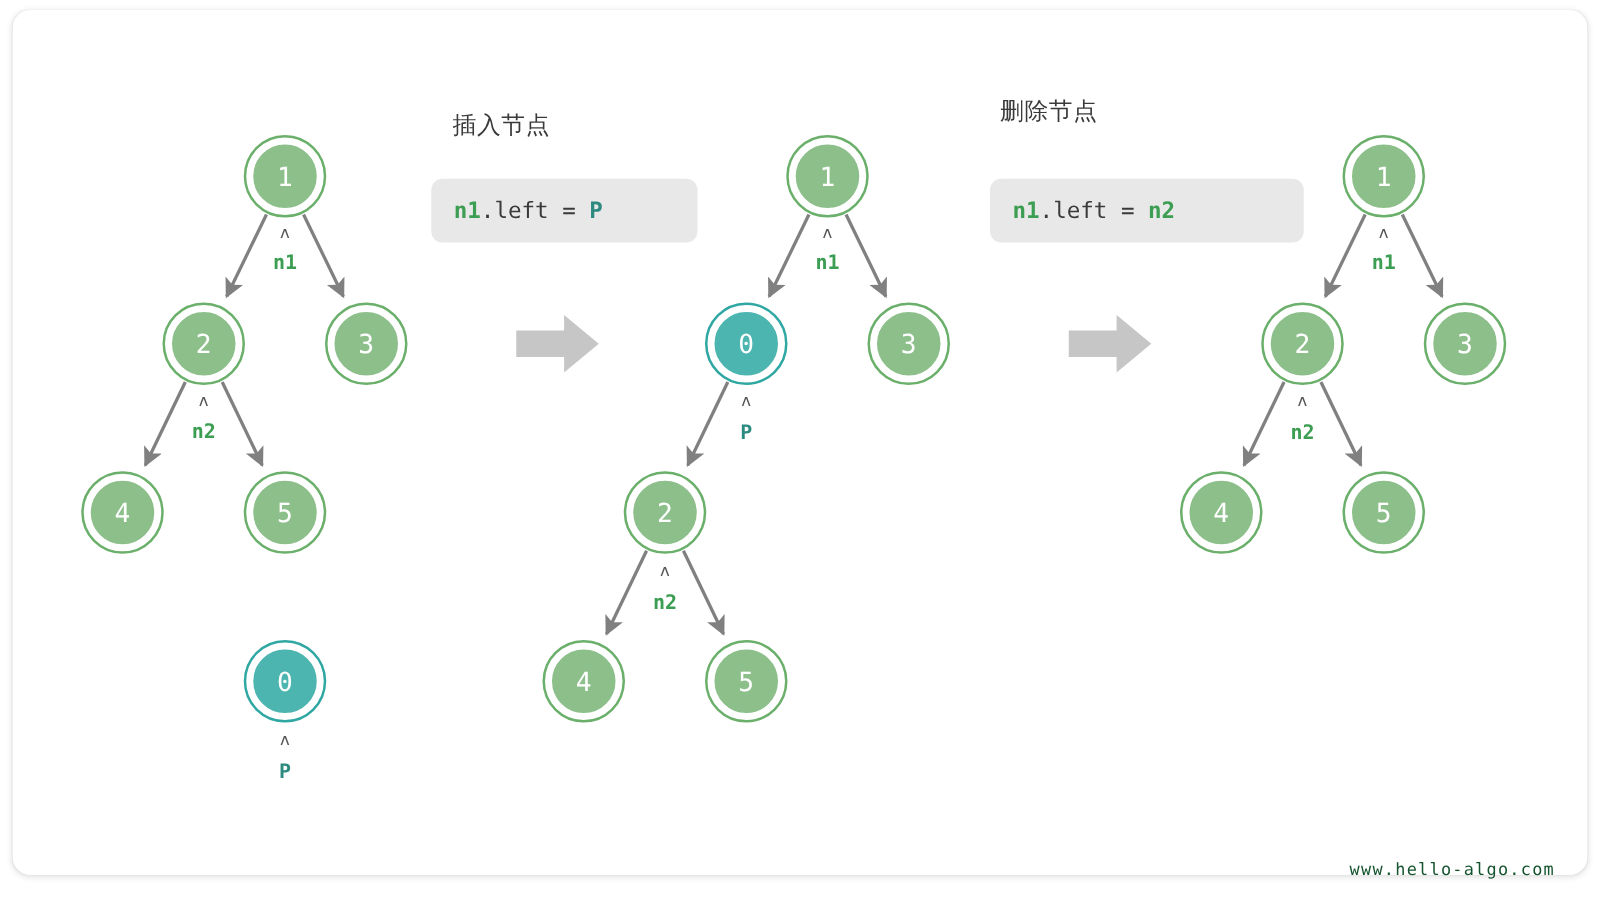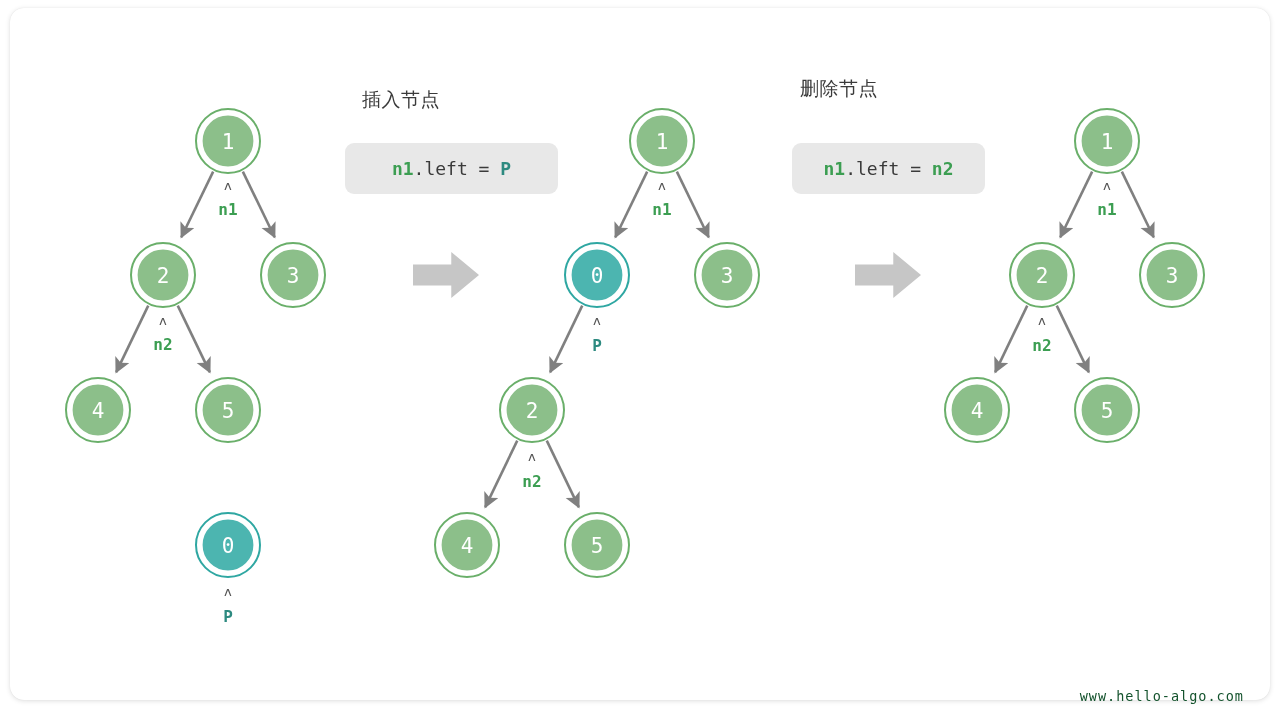--- a/index.html
+++ b/index.html
@@ -50,21 +50,21 @@
     background: #e8e8e8;
     border-radius: 9px;
     font-family: "DejaVu Sans Mono", monospace;
     font-size: 18px;
     line-height: 29px;
     color: #3a3a3a;
     padding: 11px 18px;
     white-space: pre;
     box-sizing: border-box;
   }
-  .code-line { display: block; text-align: center; }
+  .code-line { display: block; }
   .tok-var { color: #3c9e52; font-weight: bold; }
   .tok-ptr { color: #2d8a80; font-weight: bold; }
   .tok-plain { color: #3a3a3a; }
   .watermark {
     position: absolute;
     right: 36px;
     bottom: 16px;
     font-family: "DejaVu Sans Mono", monospace;
     font-size: 13.5px;
     color: #14532d;
@@ -238,17 +238,17 @@
           <text x="1042" y="325" text-anchor="middle" class="caret">ʌ</text>
           <text x="1042" y="351" text-anchor="middle" class="ptrlabel" fill="#3c9e52">n2</text>
         </g>
       </g>
     </svg>
 
   <div id="overlays">
       <div class="panel-title" style="left: 362px; top: 87px;">插入节点</div>
       <div class="code-box" style="left: 345px; top: 143px; width: 213px; background: rgb(232, 232, 232);"><span class="code-line"><span class="tok-var">n1</span><span class="tok-plain">.left = </span><span class="tok-ptr">P</span></span></div>
       <div class="panel-title" style="left: 800px; top: 76px;">删除节点</div>
-      <div class="code-box" style="left: 792px; top: 143px; width: 193px; background: rgb(232, 232, 232);"><span class="code-line"><span class="tok-var">n1</span><span class="tok-plain">.left = </span><span class="tok-var">n2</span></span></div>
+      <div class="code-box" style="left: 792px; top: 143px; width: 251px; background: rgb(232, 232, 232);"><span class="code-line"><span class="tok-var">n1</span><span class="tok-plain">.left = </span><span class="tok-var">n2</span></span></div>
     </div>
 
   <div class="watermark">www.hello-algo.com</div>
 </div>
 
 </body></html>

